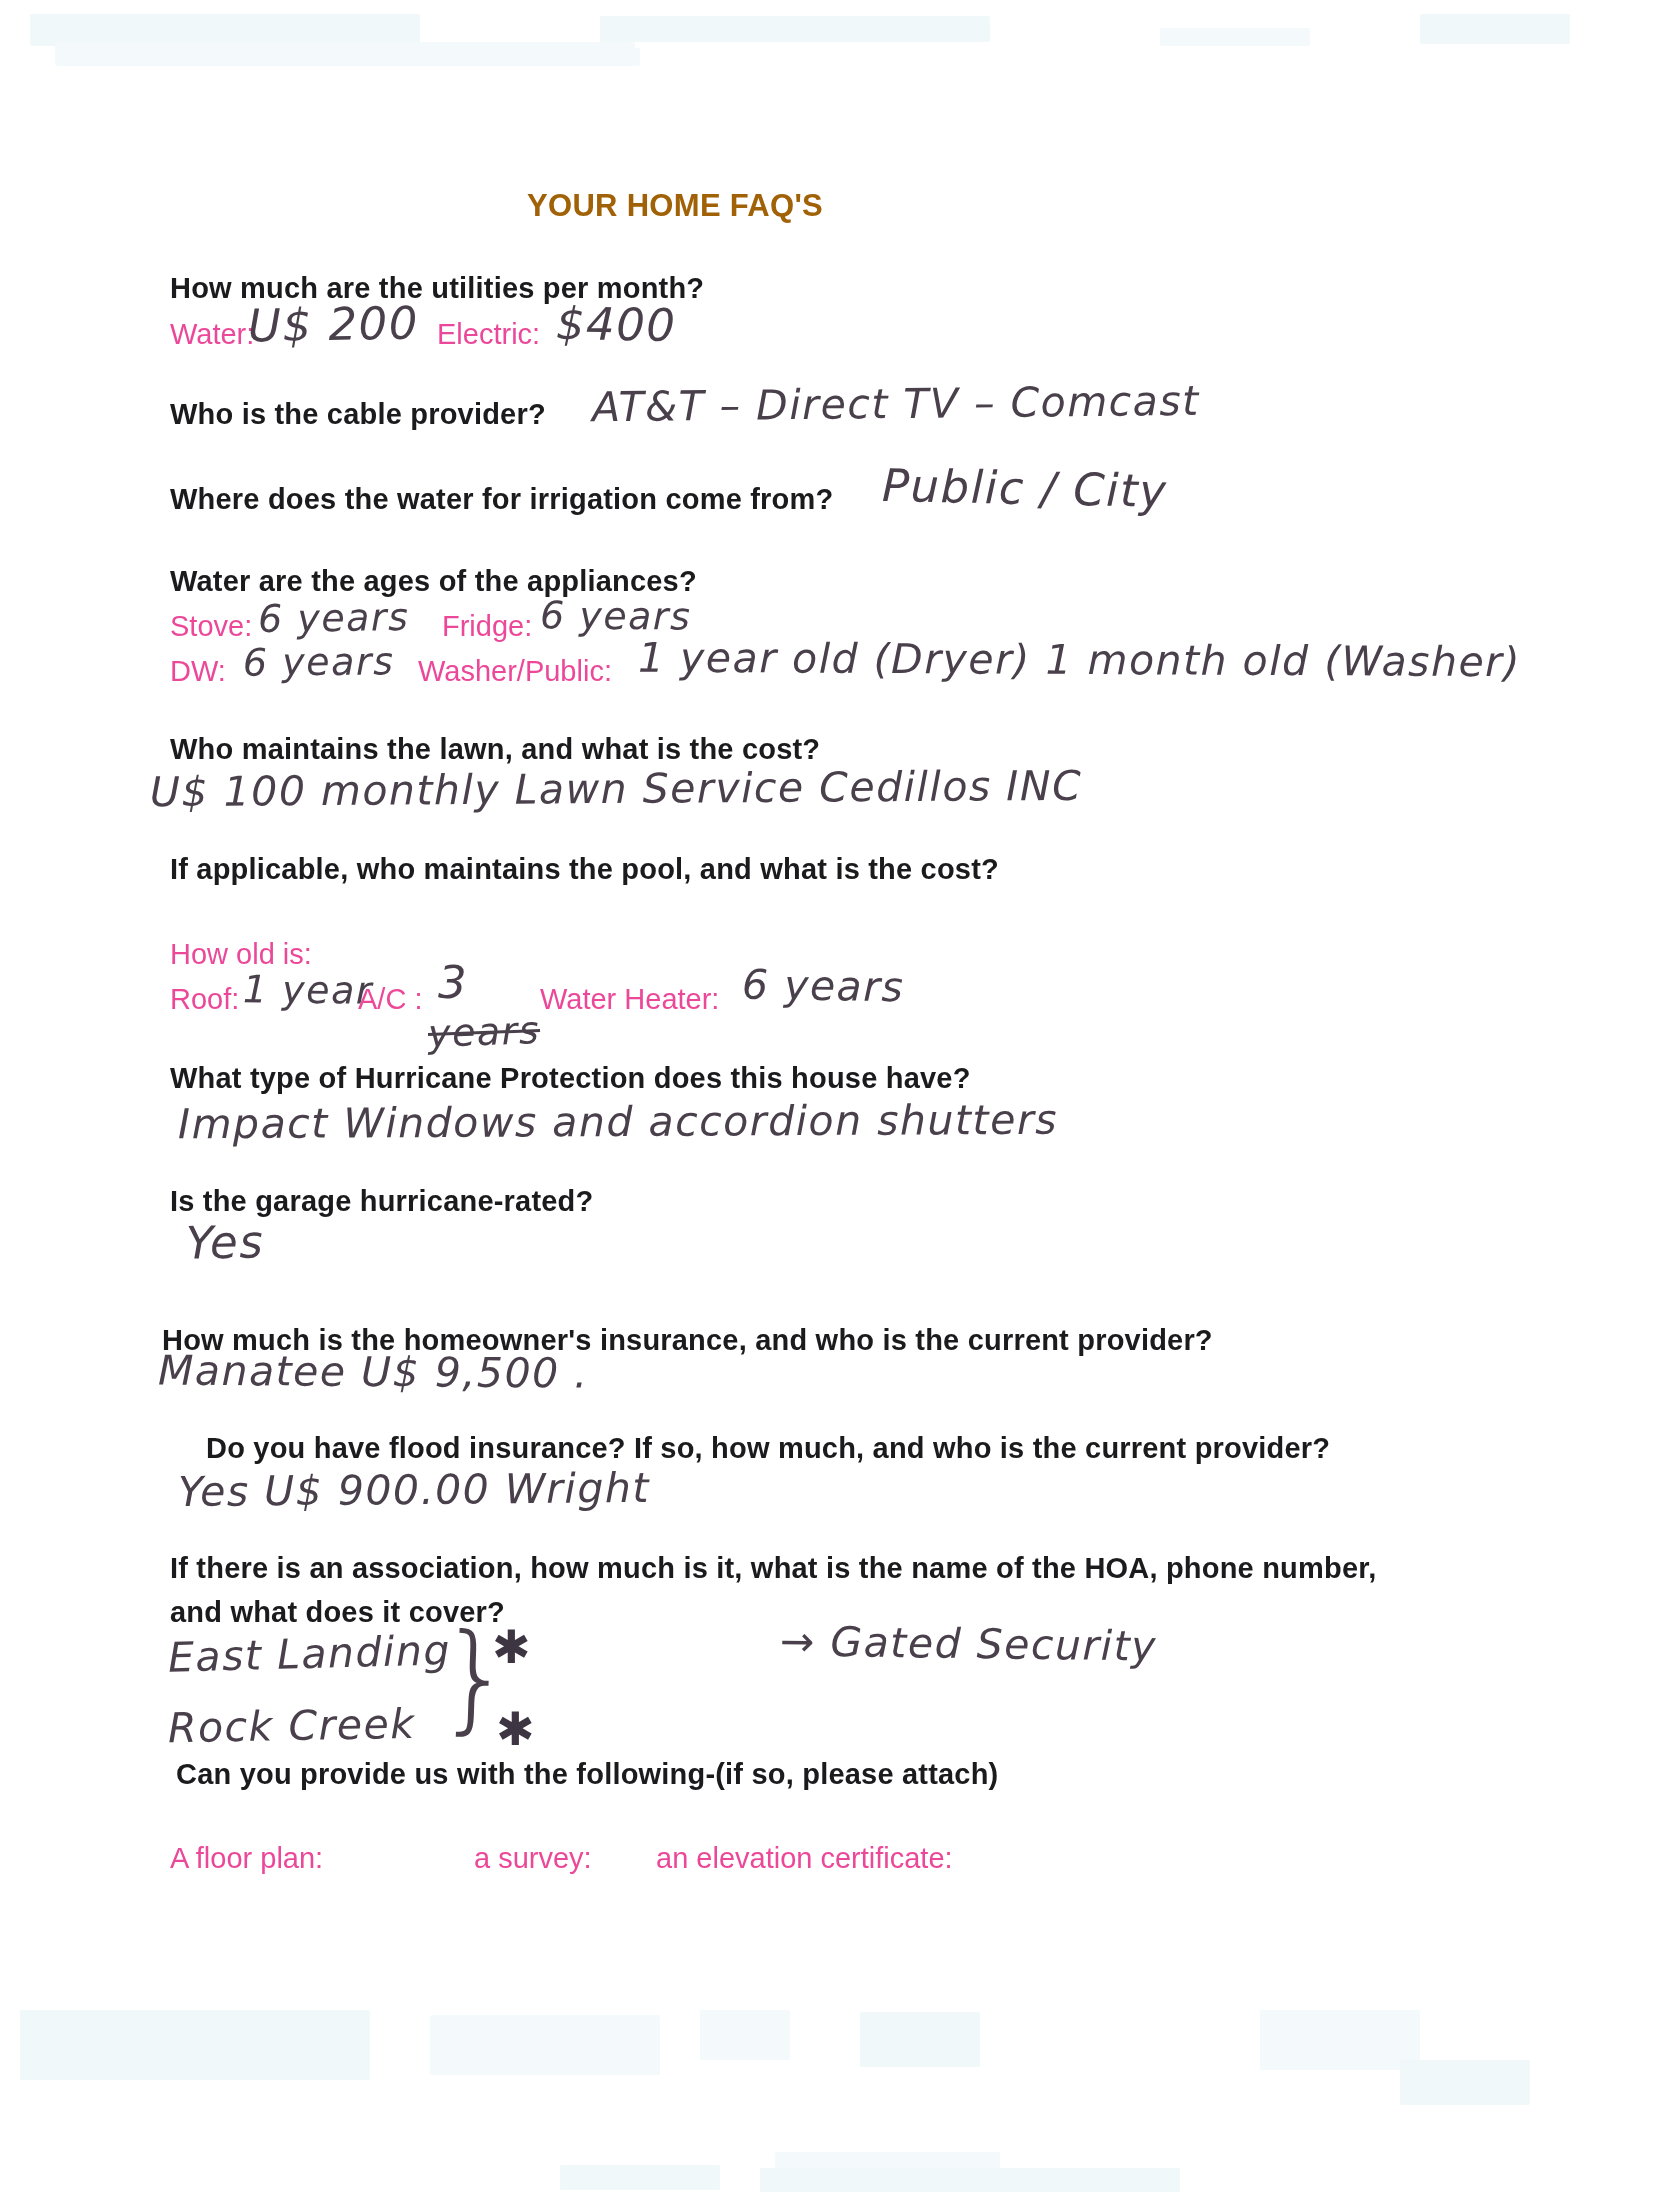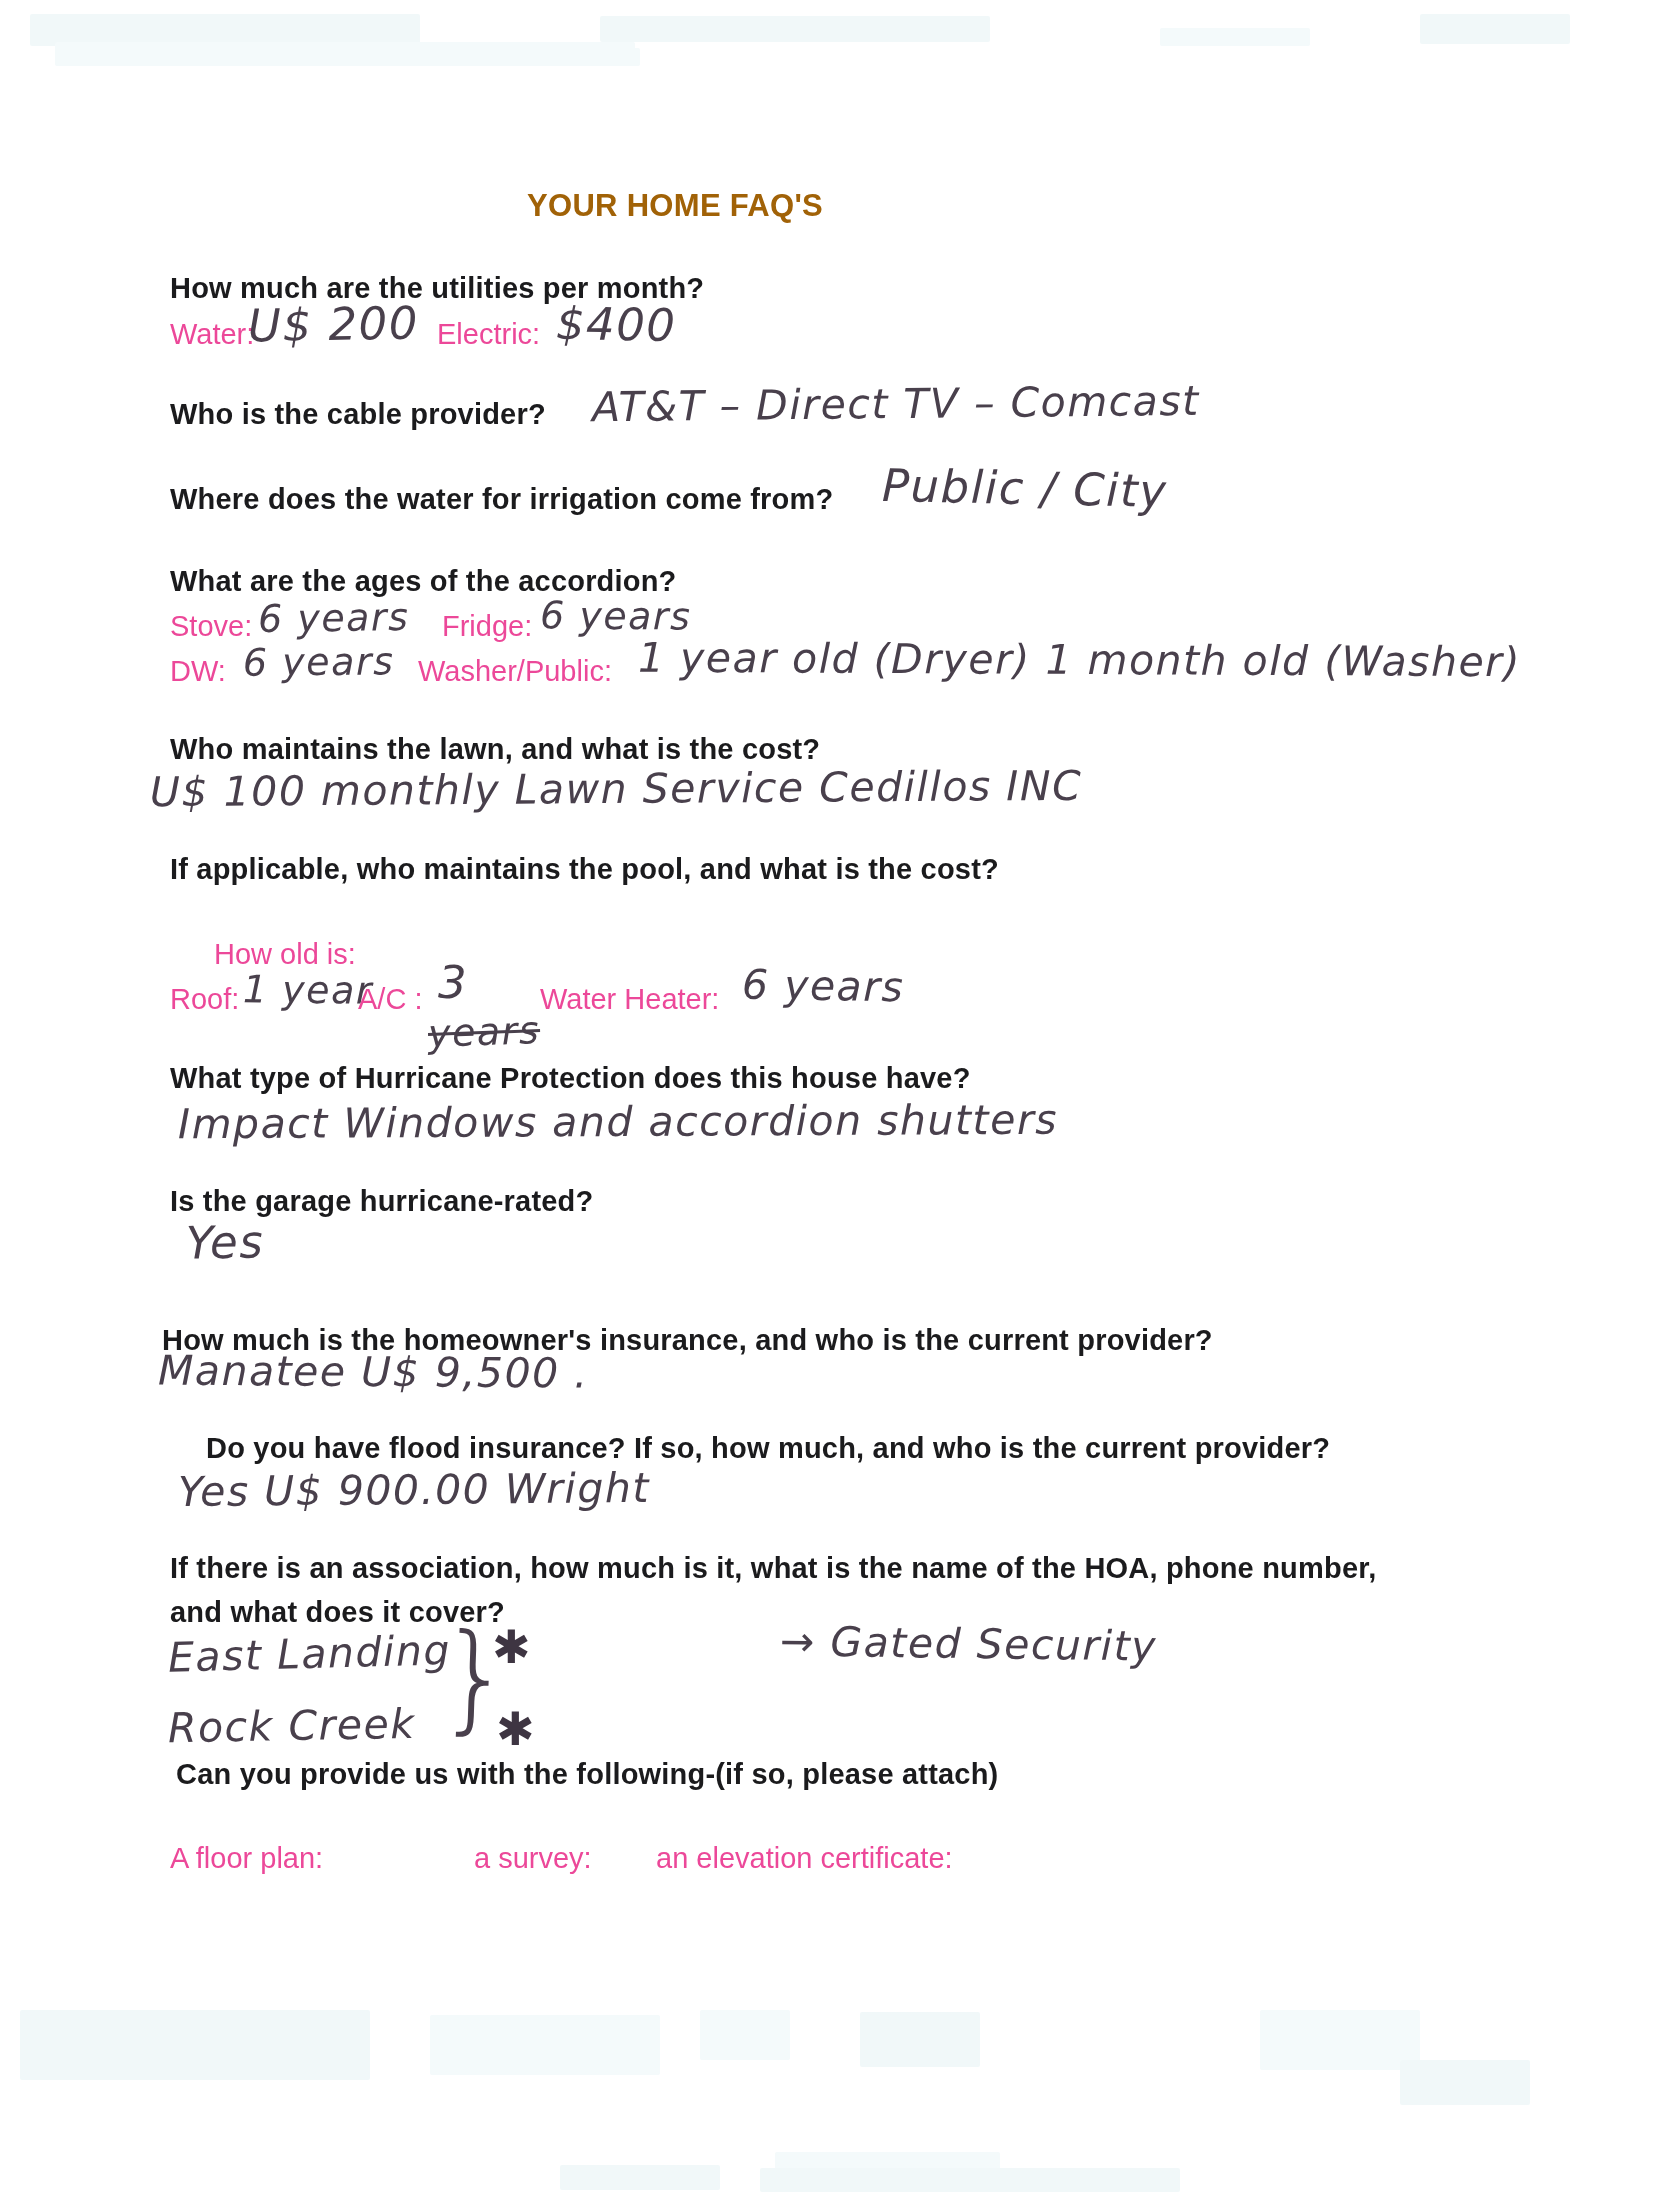--- a/index.html
+++ b/index.html
@@ -68,36 +68,36 @@
 <div class="row hw hw-lg" style="left:248px;top:298px;transform:rotate(-1deg);">U$ 200</div>
 <div class="row p" style="left:437px;top:318px;">Electric:</div>
 <div class="row hw hw-lg" style="left:556px;top:298px;transform:rotate(1deg);">$400</div>
 
 <div class="row q" style="left:170px;top:398px;">Who is the cable provider?</div>
 <div class="row hw hw-md" style="left:592px;top:380px;transform:rotate(-.6deg);">AT&amp;T  –  Direct TV –  Comcast</div>
 
 <div class="row q" style="left:170px;top:483px;">Where does the water for irrigation come from?</div>
 <div class="row hw hw-lg" style="left:882px;top:462px;transform:rotate(1.2deg);">Public / City</div>
 
-<div class="row q" style="left:170px;top:565px;">What are the ages of the accordion?</div>
+<div class="row q" style="left:170px;top:565px;">Water are the ages of the appliances?</div>
 <div class="row p" style="left:170px;top:610px;text-align:right;">Stove:</div>
 <div class="row hw hw-sm" style="left:258px;top:596px;transform:rotate(-.8deg);">6 years</div>
 <div class="row p" style="left:442px;top:610px;">Fridge:</div>
 <div class="row hw hw-sm" style="left:540px;top:594px;transform:rotate(.5deg);">6 years</div>
 <div class="row p" style="left:170px;top:655px;">DW:</div>
 <div class="row hw hw-sm" style="left:243px;top:640px;transform:rotate(-.5deg);">6 years</div>
 <div class="row p" style="left:418px;top:655px;">Washer/Public:</div>
 <div class="row hw hw-md" style="left:638px;top:636px;transform:rotate(.3deg);">1 year old (Dryer)  1 month old (Washer)</div>
 
 <div class="row q" style="left:170px;top:733px;">Who maintains the lawn, and what is the cost?</div>
 <div class="row hw hw-md" style="left:150px;top:765px;transform:rotate(-.4deg);">U$ 100 monthly Lawn Service Cedillos INC</div>
 
 <div class="row q" style="left:170px;top:853px;">If applicable, who maintains the pool, and what is the cost?</div>
 
-<div class="row p" style="left:170px;top:938px;margin-left:44px;">How old is:</div>
+<div class="row p" style="left:170px;top:938px;">How old is:</div>
 <div class="row p" style="left:170px;top:983px;">Roof:</div>
 <div class="row hw hw-sm" style="left:243px;top:968px;transform:rotate(.6deg);">1 year</div>
 <div class="row p" style="left:358px;top:983px;">A/C :</div>
 <div class="row hw hw-lg" style="left:438px;top:956px;">3</div>
 <div class="row hw hw-sm" style="left:428px;top:1010px;transform:rotate(-2deg);text-decoration:line-through;">years</div>
 <div class="row p" style="left:540px;top:983px;">Water Heater:</div>
 <div class="row hw hw-md" style="left:742px;top:962px;transform:rotate(1deg);">6 years</div>
 
 <div class="row q" style="left:170px;top:1062px;">What type of Hurricane Protection does this house have?</div>
 <div class="row hw hw-md" style="left:178px;top:1098px;transform:rotate(-.3deg);">Impact Windows and accordion shutters</div>

